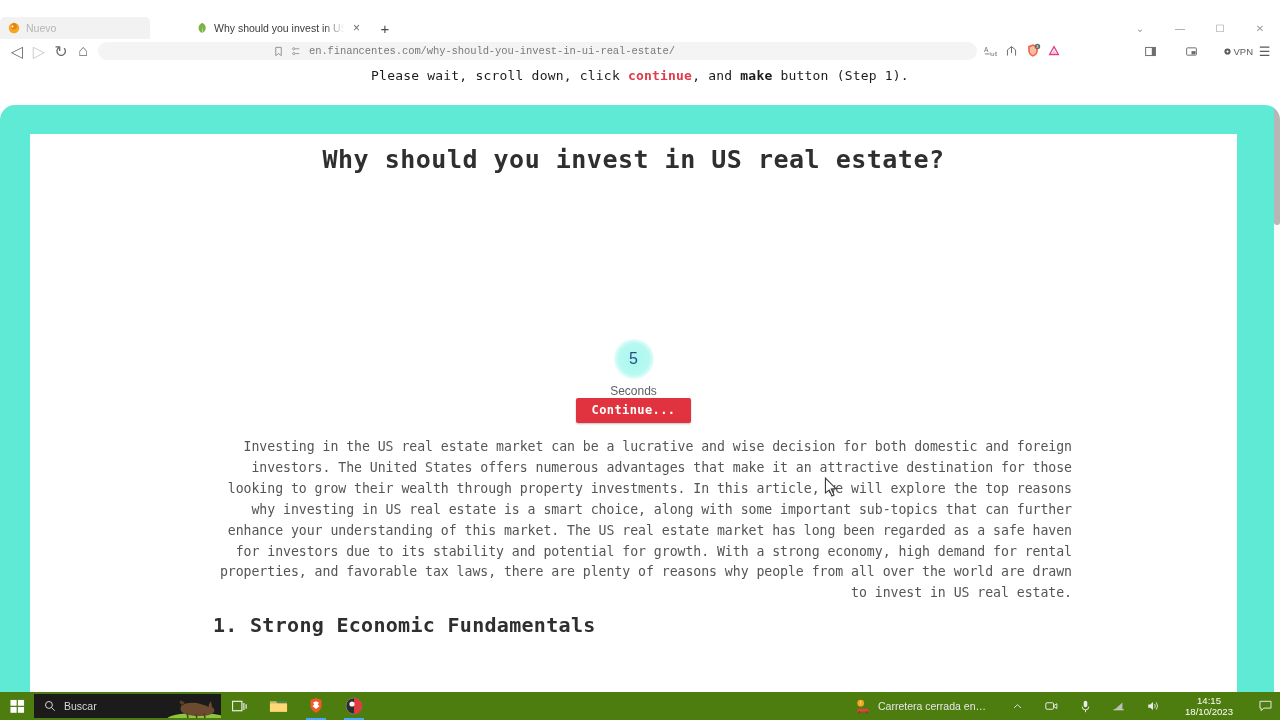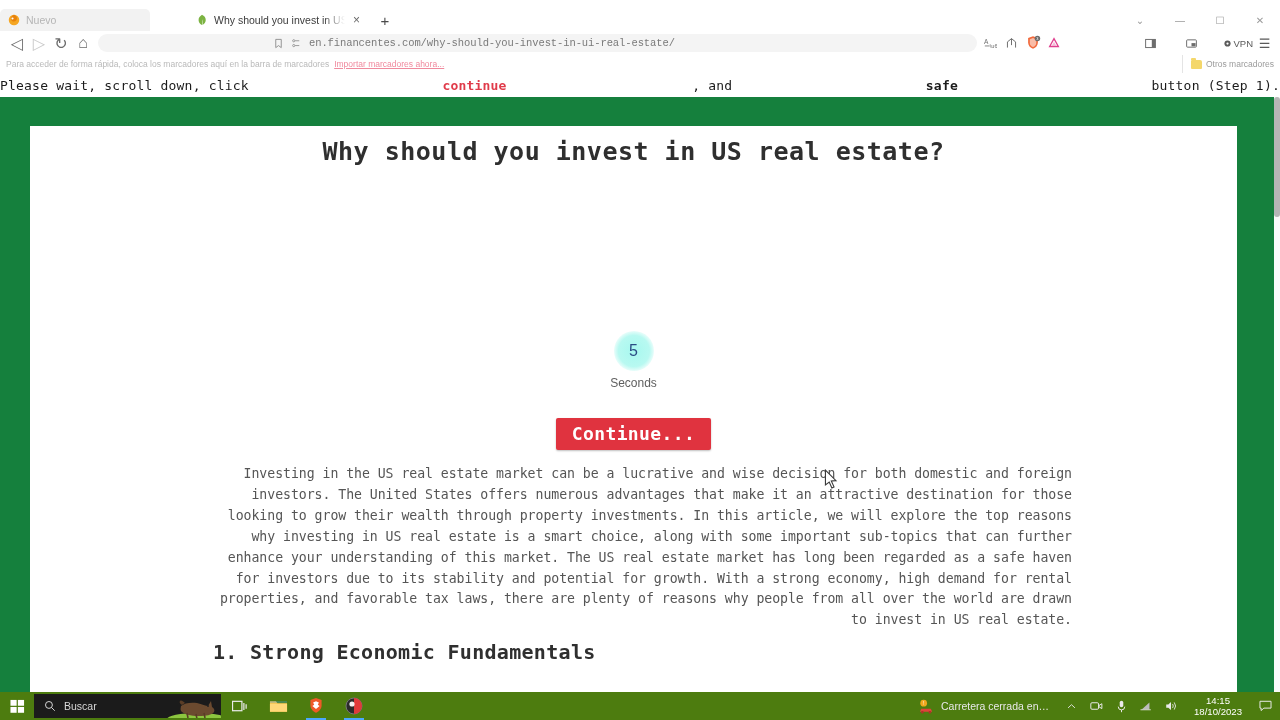--- a/index.html
+++ b/index.html
@@ -4,21 +4,21 @@
 <style>
   * { margin:0; padding:0; box-sizing:border-box; }
   html,body { width:1280px; height:720px; overflow:hidden; }
   body {
     font-family:"Liberation Sans", sans-serif;
     background:#ffffff;
     -webkit-font-smoothing:antialiased;
   }
 
   
-  #browser { position:absolute; left:0; top:9px; width:1280px; height:692px; background:#ffffff; }
+  #browser { position:absolute; left:0; top:17px; width:1280px; height:692px; background:#ffffff; }
 
   .tabstrip {
     position:relative; height:22px; background:#ffffff;
     display:flex; align-items:flex-end;
   }
   .tab {
     height:22px; display:flex; align-items:center; gap:6px;
     padding:0 8px; font-size:10.5px; color:#9a9a9a;
     border-radius:5px 5px 0 0; position:relative;
   }
@@ -74,31 +74,31 @@
   .bm-right {
     position:absolute; right:6px; top:0; height:18px; display:flex; align-items:center;
     gap:4px; border-left:1px solid #e4e4e4; padding-left:8px;
   }
   .bm-right .bmlabel { font-size:8.5px; color:#9b9b9b; filter:blur(0.4px); }
   .folder-ico { width:11px; height:9px; background:#f4d76b; border-radius:1px 2px 1px 1px; position:relative; }
   .folder-ico:before { content:""; position:absolute; left:0; top:-2px; width:5px; height:2px; background:#f4d76b; border-radius:1px 1px 0 0; }
 
   
   .instruction {
-    height:24px; background:#ffffff; display:flex; align-items:center; justify-content:space-between;
+    height:24px; background:#ffffff; display:flex; align-items:center; justify-content:center;
     font-family:"DejaVu Sans Mono","Liberation Mono",monospace;
     font-size:13px; color:#1b1b1b; letter-spacing:0.2px; white-space:pre;
   }
   .instruction .hl-red { color:#e03b4a; font-weight:bold; }
   .instruction .hl-bold { font-weight:bold; color:#1b1b1b; }
 
   
   .viewport {
     position:absolute; left:0; top:88px; width:1280px; height:616px;
-    background:#15803d; overflow:hidden;
+    background:#5eead4; overflow:hidden;border-radius:15px;
   }
   .page-card {
     position:absolute; left:30px; top:29px; width:1207px; min-height:600px;
     background:#ffffff;
   }
   .page-h1 {
     font-family:"DejaVu Sans Mono","Liberation Mono",monospace;
     font-size:25px; font-weight:bold; color:#2f2f2f; text-align:center;
     letter-spacing:0.5px; padding-top:11px;
   }
@@ -108,23 +108,23 @@
   .count-circle {
     width:40px; height:40px; margin:0 auto; border-radius:50%;
     background:radial-gradient(circle, #a7f8ef 0%, #b8f9f1 55%, rgba(200,250,245,0) 78%);
     display:flex; align-items:center; justify-content:center;
     font-size:16px; color:#2b4c84; font-family:"Liberation Sans",sans-serif;
   }
   .count-label {
     font-size:12px; color:#5f5f5f; margin-top:5px; font-family:"Liberation Sans",sans-serif;
   }
   .continue-btn {
-    display:inline-block; margin-top:28px; background:#e0333f; color:#ffffff;
+    display:inline-block; margin-top:0; background:#e0333f; color:#ffffff;
     font-family:"DejaVu Sans Mono","Liberation Mono",monospace; font-weight:bold;
-    font-size:18px; padding:5px 16px 6px; border:0; border-radius:2px;
+    font-size:12px; padding:5px 16px 6px; border:0; border-radius:2px;
     box-shadow:0 1px 2px rgba(0,0,0,0.25); letter-spacing:0.4px; cursor:pointer;
   }
 
   .body-copy {
     font-family:"DejaVu Sans Mono","Liberation Mono",monospace;
     font-size:13.2px; line-height:20.9px; color:#555555;
     padding:14px 165px 0 183px; letter-spacing:-0.05px;text-align:right;
   }
   .page-h2 {
     font-family:"DejaVu Sans Mono","Liberation Mono",monospace;
@@ -153,21 +153,21 @@
     width:187px; height:24px; background:#1b1b1b; display:flex; align-items:center;
     gap:8px; padding-left:10px; position:relative; overflow:hidden;
   }
   .tb-search .stext { font-size:10.5px; color:#d8d8d8; }
   .tb-cow { position:absolute; right:-6px; bottom:-2px; width:64px; height:26px; }
   .tb-icon { width:38px; height:28px; display:flex; align-items:center; justify-content:center; position:relative; }
   .tb-icon.running:after {
     content:""; position:absolute; left:9px; bottom:0; width:20px; height:2px; background:#4aa8ff;
   }
   .tb-right {
-    margin-left:auto; display:flex; align-items:center; height:28px; padding-right:4px; gap:4px;
+    margin-left:auto; display:flex; align-items:center; height:28px; padding-right:4px; gap:13px;
   }
   .tb-notif { display:flex; align-items:center; gap:6px; padding:0 8px; }
   .tb-notif .ntext { font-size:10.5px; color:#e8e8e8; white-space:nowrap; }
   .tb-tray { width:21px; height:28px; display:flex; align-items:center; justify-content:center; color:#eaeaea; }
   .tb-clock {
     display:flex; flex-direction:column; align-items:center; justify-content:center;
     padding:0 8px; line-height:11.5px; color:#ffffff; font-size:9.6px;
   }
   .tb-action { width:22px; height:28px; display:flex; align-items:center; justify-content:center; }
 </style>
@@ -271,31 +271,23 @@
         <svg width="9" height="9" viewBox="0 0 16 16">
           <circle cx="8" cy="8" r="5.5" fill="#5a5a5a"></circle>
           <circle cx="8" cy="8" r="2" fill="#ffffff"></circle>
         </svg>
         <span style="font-size:9.5px;color:#5a5a5a">VPN</span>
       </div>
       <div class="toolicon" style="font-size:13px;color:#5a5a5a">☰</div>
     </div>
   </div>
 
-  <div class="bookmarkbar">
-    <span class="bm-msg">Para acceder de forma rápida, coloca los marcadores aquí en la barra de marcadores</span>
-    <span class="bm-link">Importar marcadores ahora...</span>
-    <div class="bm-right">
-      <span class="folder-ico"></span>
-      <span class="bmlabel">Otros marcadores</span>
-    </div>
-  </div>
 
   <div class="instruction">
-    <span>Please wait, scroll down, click </span><span class="hl-red">continue</span><span>, and </span><span class="hl-bold">safe</span><span> button (Step 1).</span>
+    <span>Please wait, scroll down, click </span><span class="hl-red">continue</span><span>, and </span><span class="hl-bold">make</span><span> button (Step 1).</span>
   </div>
 
   <div class="viewport">
     <div class="page-card">
 
       <h1 class="page-h1">Why should you invest in US real estate?</h1>
 
       <div class="spacer-block"></div>
 
       <div class="countdown-wrap">

